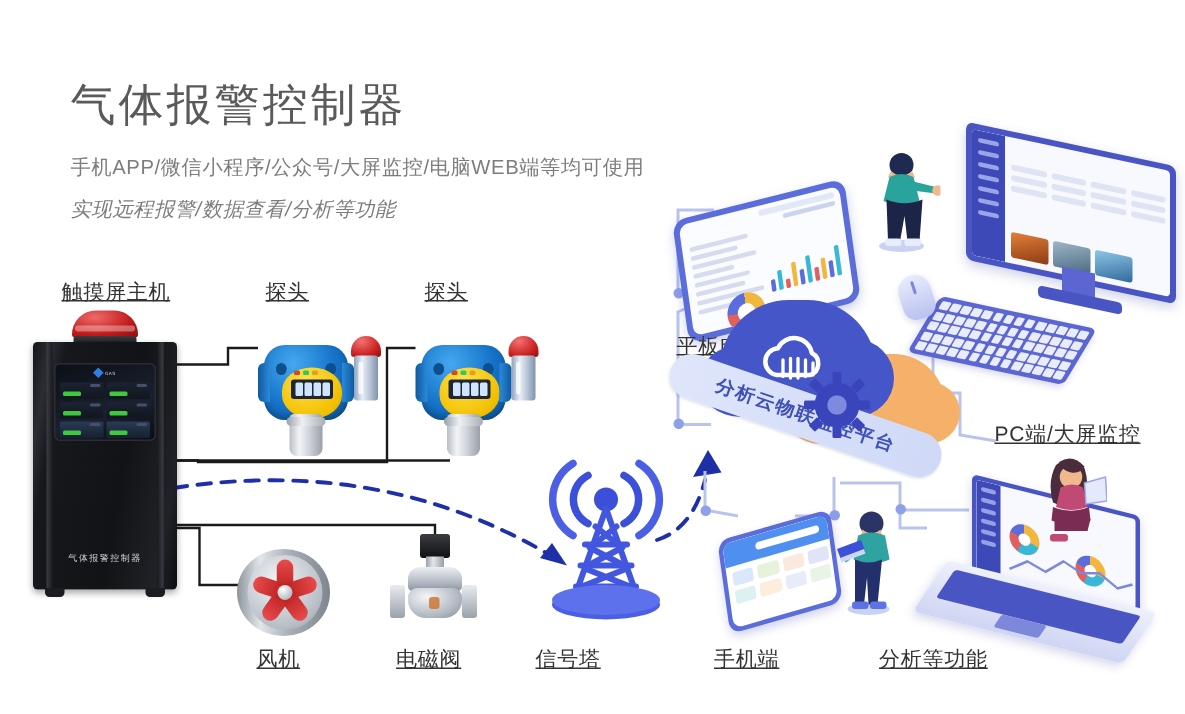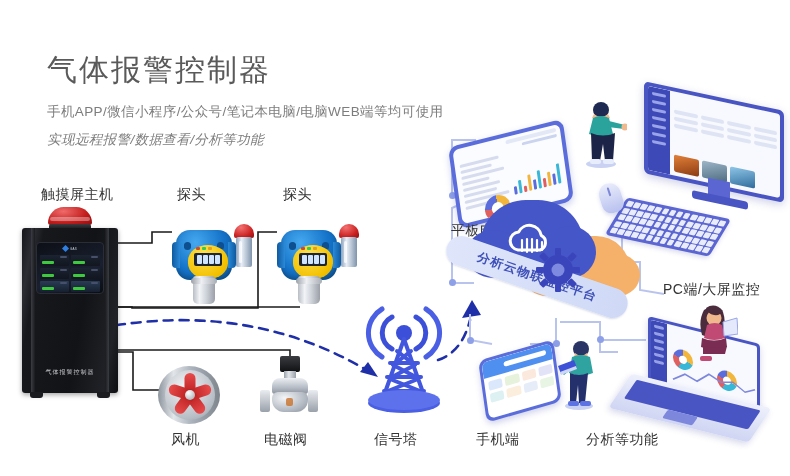--- a/index.html
+++ b/index.html
@@ -24,21 +24,21 @@
     white-space: nowrap;
   }
   .subline.l1 { top: 103px; }
   .subline.l2 { top: 131px; font-style: italic; }
 
   
   .lbl {
     position: absolute; font-size: 13.5px; color: #333; white-space: nowrap;
     letter-spacing: .5px;
   }
-  .lbl.big { font-size: 14px; }
+  .lbl.big { font-size: 14px; text-decoration: underline; }
 
   
   svg.wires { position: absolute; inset: 0; width: 790px; height: 476px; pointer-events: none; }
 
   
   .controller { position: absolute; left: 22px; top: 228px; width: 96px; height: 165px; }
   .ctrl-body {
     position: absolute; inset: 0;
     background: linear-gradient(100deg,#15161a 0%, #2b2d33 10%, #17181c 18%, #121316 60%, #202227 88%, #0d0e10 100%);
     border-radius: 3px;
@@ -327,21 +327,21 @@
 
   
   .nodedot { position:absolute; width:7px; height:7px; border-radius:50%; background:#8ea0e8; }
 </style>
 </head>
 <body>
 
 <div id="stage">
 
   <div class="headline">气体报警控制器</div>
-  <div class="subline l1">手机APP/微信小程序/公众号/笔记本电脑/电脑WEB端等均可使用</div>
+  <div class="subline l1">手机APP/微信小程序/公众号/大屏监控/电脑WEB端等均可使用</div>
   <div class="subline l2">实现远程报警/数据查看/分析等功能</div>
 
   <svg class="wires" viewBox="0 0 790 476">
 
     <path d="M118 243 L152 243 L152 232 L172 232" fill="none" stroke="#1a1a1a" stroke-width="1.6"></path>
 
     <path d="M118 307 L132 307 L132 308 L258 308 L258 232 L277 232" fill="none" stroke="#1a1a1a" stroke-width="1.6"></path>
     <path d="M118 307 L300 307" fill="none" stroke="#1a1a1a" stroke-width="1.6"></path>
 
     <path d="M118 352 L133 352 L133 390 L160 390" fill="none" stroke="#1a1a1a" stroke-width="1.6"></path>
@@ -518,21 +518,21 @@
         <path d="M55 46 L40 58"></path>
         <path d="M37 60 L60 72"></path>
         <path d="M59 60 L36 72"></path>
         <path d="M34 74 L64 86"></path>
         <path d="M62 74 L32 86"></path>
       </g>
       <ellipse cx="48" cy="98" rx="36" ry="10" fill="#4a5fe4"></ellipse>
       <ellipse cx="48" cy="95" rx="36" ry="10" fill="#5e71ec"></ellipse>
     </svg>
   </div>
-  <div class="lbl big" style="left:374px; top:431px;">信号塔</div>
+  <div class="lbl big" style="left:357px; top:431px;">信号塔</div>
 
   <div class="dev tablet">
     <div class="frame">
       <div class="scr">
         <div class="topbar"></div>
           <div class="topbar2"></div>
         <div class="rows">
           <i style="width:40px"></i>
             <i style="width:32px"></i>
             <i style="width:44px"></i>

